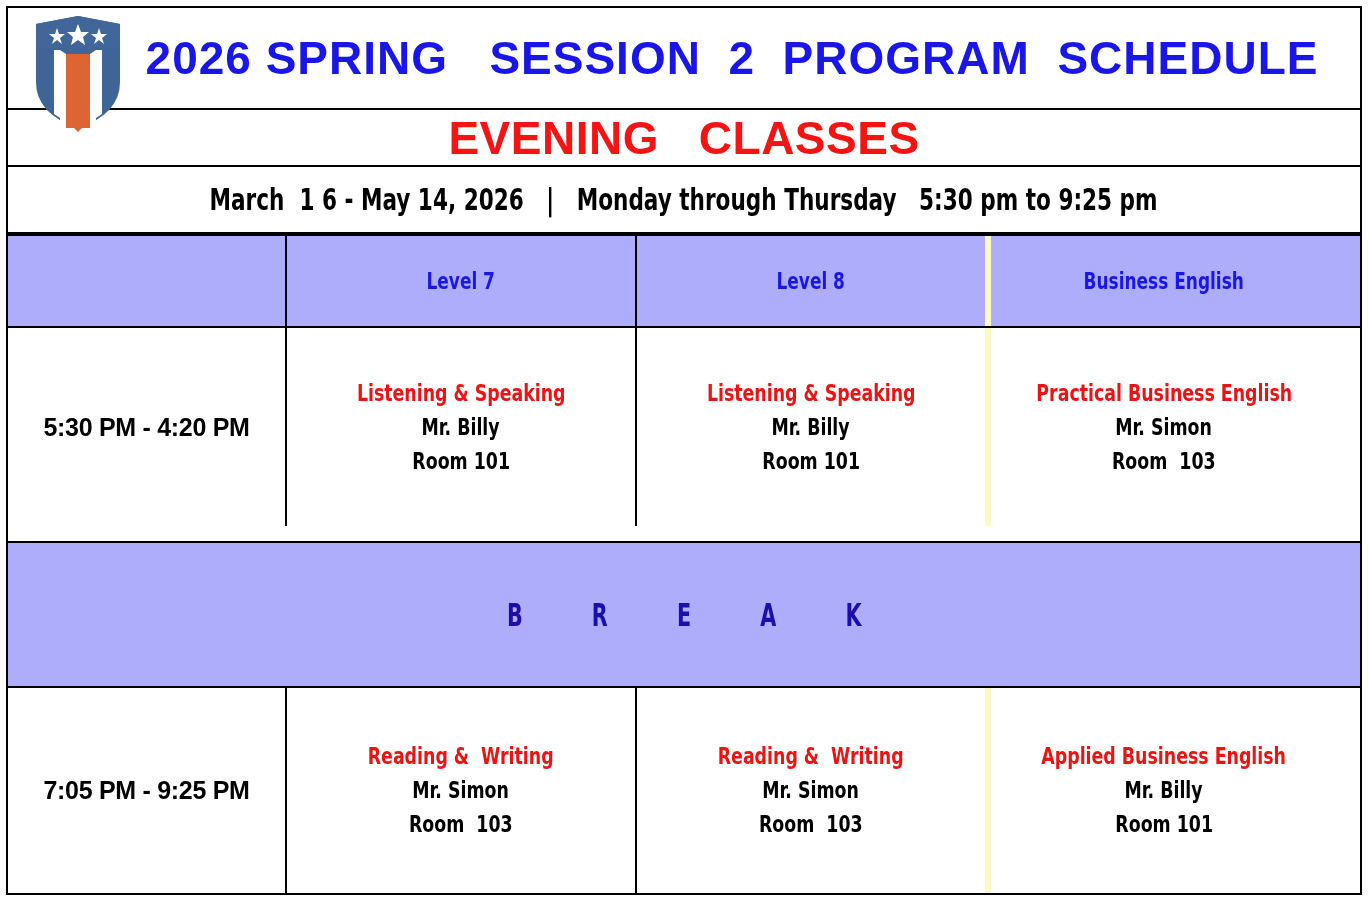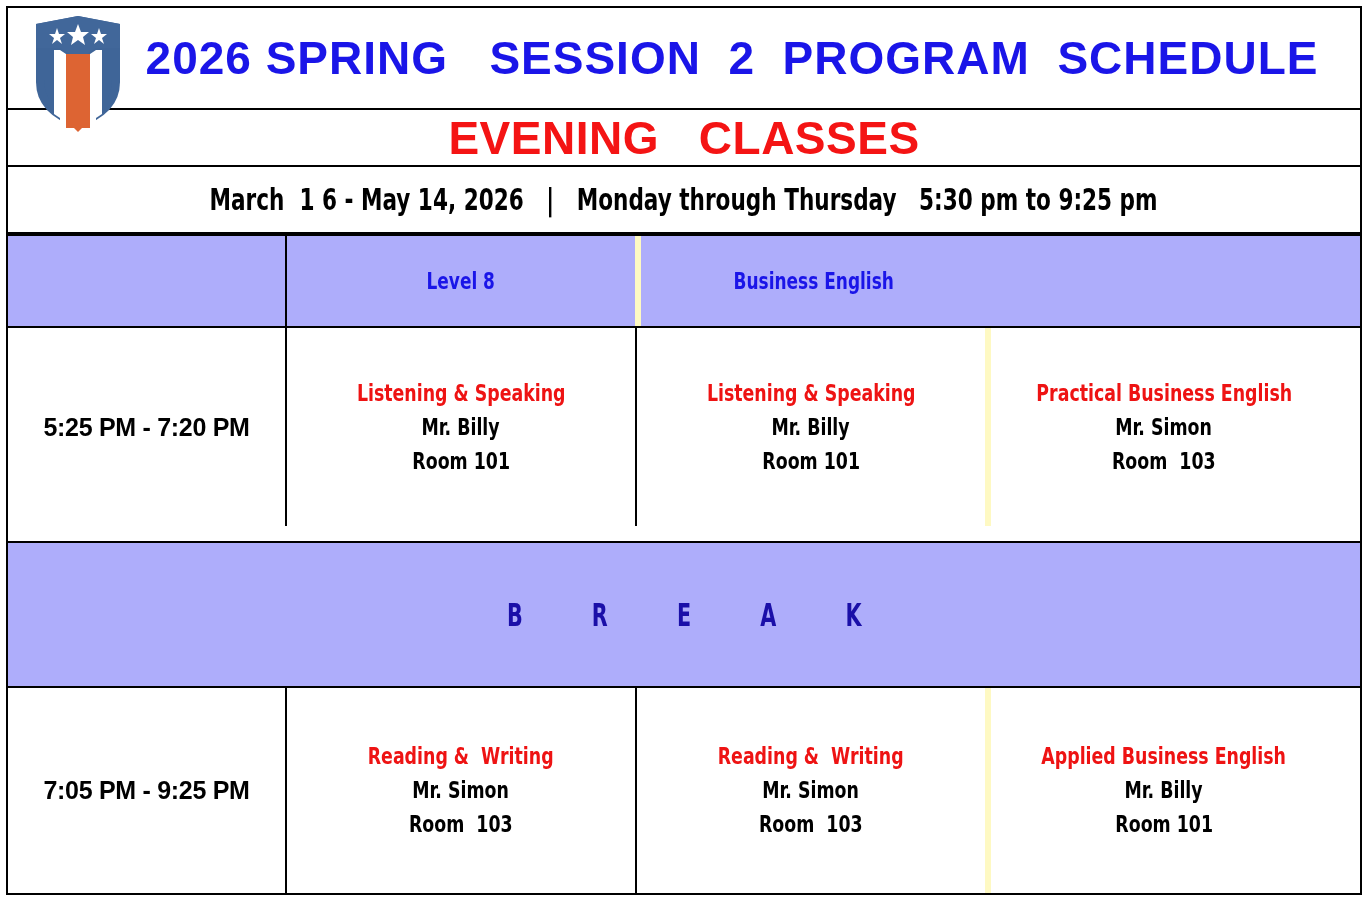--- a/index.html
+++ b/index.html
@@ -225,30 +225,33 @@
     <div class="date-text">March  1 6 - May 14, 2026   |   Monday through Thursday   5:30 pm to 9:25 pm</div>
   </div>
 
   <div class="grid">
 
     <div class="row row-head">
       <div class="cell c-time">
         <span class="hdr-text"></span>
       </div>
       <div class="cell c-col">
+        <span class="hdr-text">Level 7</span>
+      </div>
+      <div class="cell c-col">
         <span class="hdr-text">Level 8</span>
       </div>
       <div class="cell c-col3">
         <span class="hdr-text">Business English</span>
       </div>
     </div>
 
     <div class="row row-class1">
       <div class="cell c-time">
-        <span class="time-text">5:25 PM - 7:20 PM</span>
+        <span class="time-text">5:30 PM - 4:20 PM</span>
       </div>
       <div class="cell c-col">
         <span class="course">Listening &amp; Speaking</span>
         <span class="teacher">Mr. Billy</span>
         <span class="room">Room 101</span>
       </div>
       <div class="cell c-col">
         <span class="course">Listening &amp; Speaking</span>
         <span class="teacher">Mr. Billy</span>
         <span class="room">Room 101</span>

